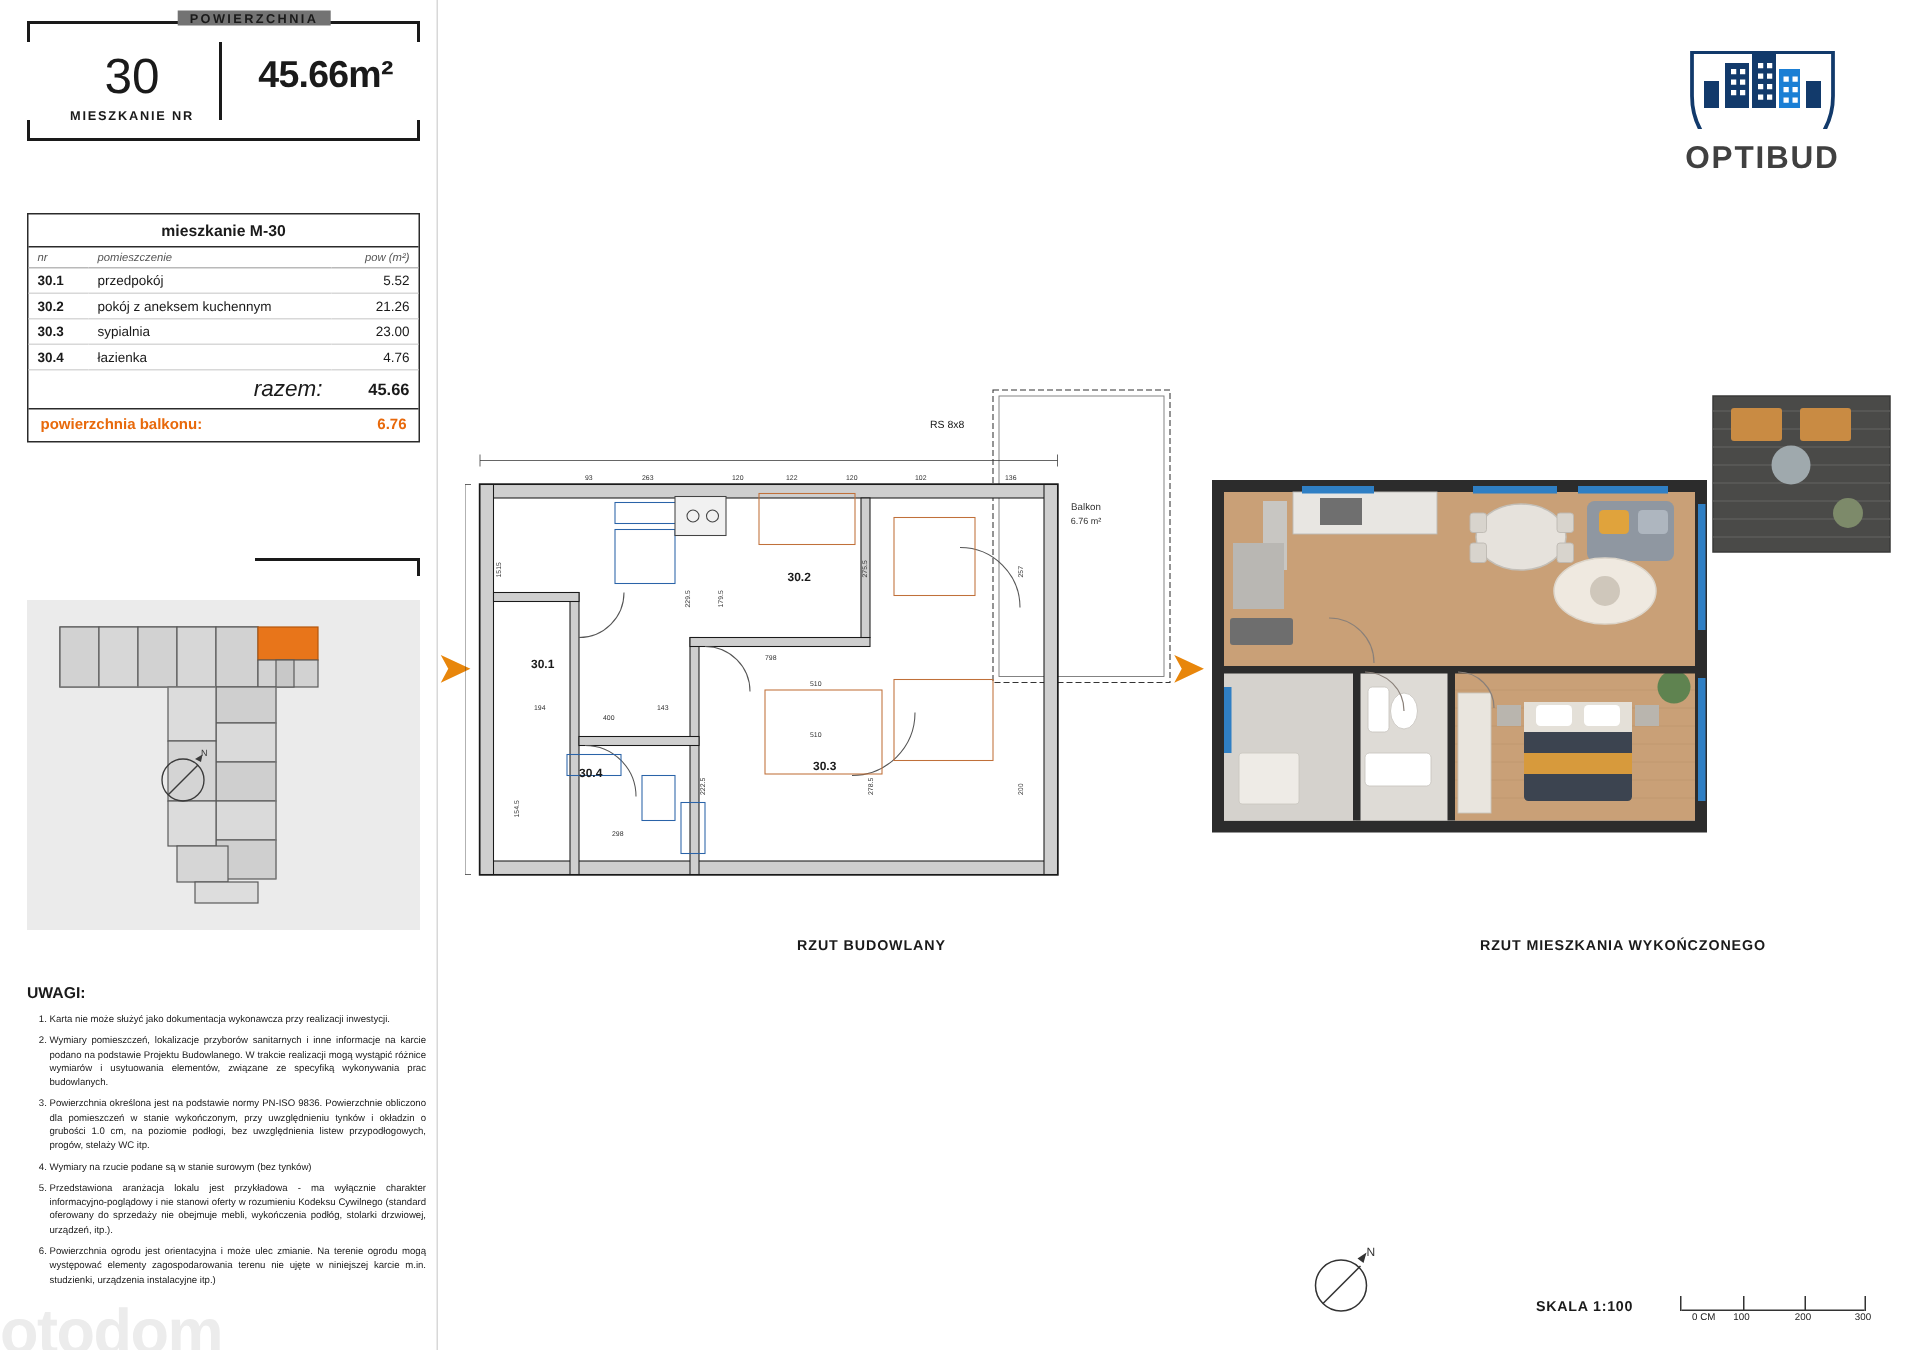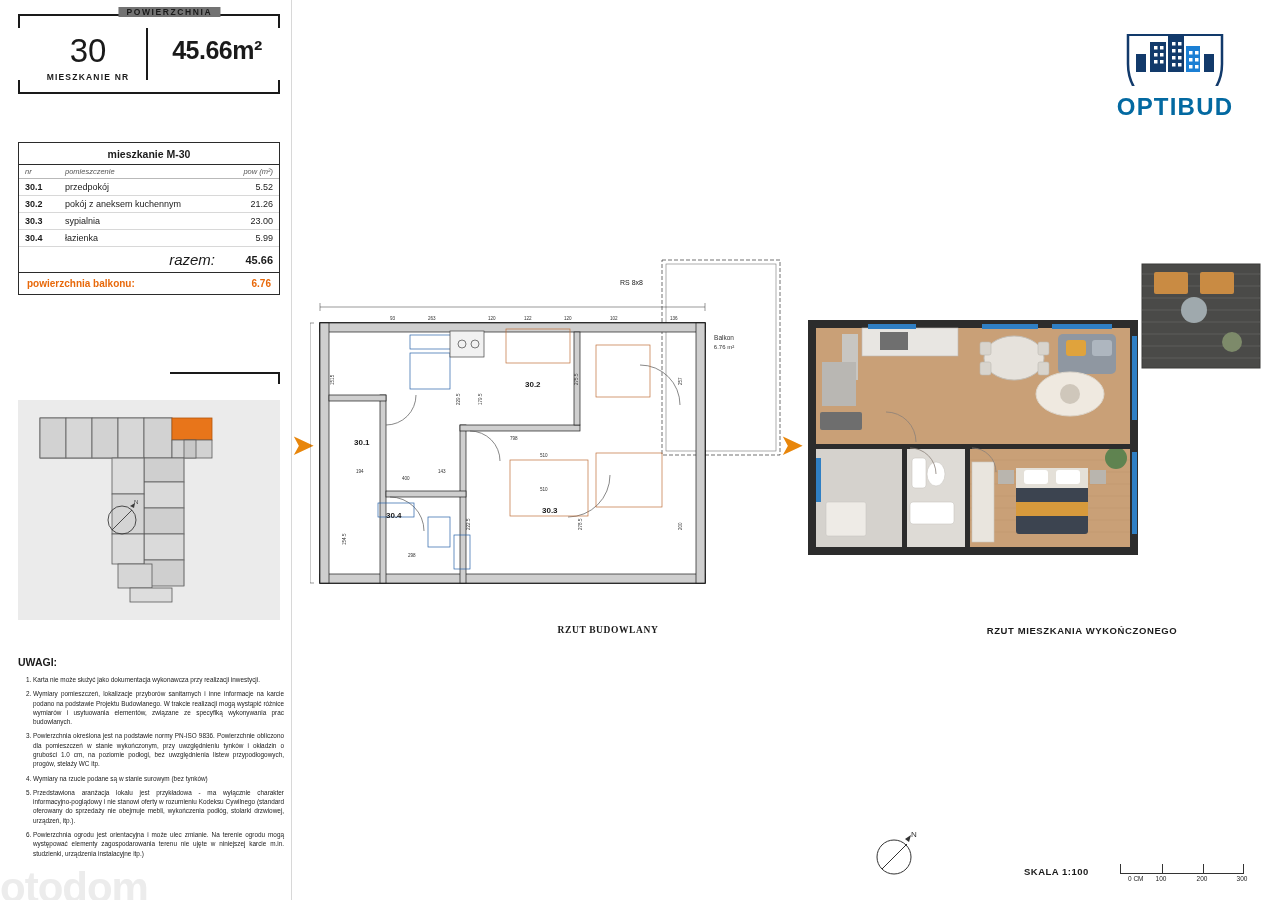--- a/index.html
+++ b/index.html
@@ -106,26 +106,26 @@
   .watermark {
     position:absolute; left:0; bottom:-12px; font-size:42px; color:#ececec;
     font-weight:700; letter-spacing:-1px; z-index:0;
   }
 
   
   .right-area { position:absolute; left:292px; top:0; right:0; bottom:0; }
 
   
   .logo { position:absolute; right:30px; top:24px; width:150px; text-align:center; }
-  .logo-name { font-size:24px; font-weight:700; color:#0369a1; letter-spacing:1.2px; margin-top:3px;}
+  .logo-name { font-size:21px; font-weight:700; color:#404040; letter-spacing:1.2px; margin-top:3px;}
 
   .plan-caption {
     position:absolute; font-size:9.5px; font-weight:700; letter-spacing:0.6px; text-align:center;
   }
-  #cap-build { left:191px; top:625px; width:250px;font-family:Liberation Serif, serif; }
+  #cap-build { left:164px; top:625px; width:250px; }
   #cap-fin { left:640px; top:625px; width:300px; }
 
   .arrow { position:absolute; font-size:26px; color:#e8860b; font-weight:700; line-height:1; }
 
   .scale-wrap { position:absolute; right:36px; bottom:36px; width:220px; }
   .scale-label { font-size:9.5px; font-weight:700; letter-spacing:0.5px; position:absolute; left:0; top:2px;}
   .scale-bar { position:absolute; left:96px; top:0; width:124px; }
   .scale-ticks { position:relative; height:10px; border-left:1px solid #333; border-right:1px solid #333;}
   .scale-ticks:before{content:"";position:absolute;left:0;top:9px;width:100%;height:1px;background:#333;}
   .scale-ticks i { position:absolute; top:0; width:1px; height:10px; background:#333;}
@@ -179,21 +179,21 @@
             <td class="pow">21.26</td>
           </tr>
           <tr>
             <td class="nr">30.3</td>
             <td>sypialnia</td>
             <td class="pow">23.00</td>
           </tr>
           <tr>
             <td class="nr">30.4</td>
             <td>łazienka</td>
-            <td class="pow">5.99</td>
+            <td class="pow">4.76</td>
           </tr>
           <tr class="total">
             <td></td>
             <td class="lbl">razem:</td>
             <td class="pow">45.66</td>
           </tr>
         </tbody>
       </table>
       <div class="balcony-row">
         <span>powierzchnia balkonu:</span>

